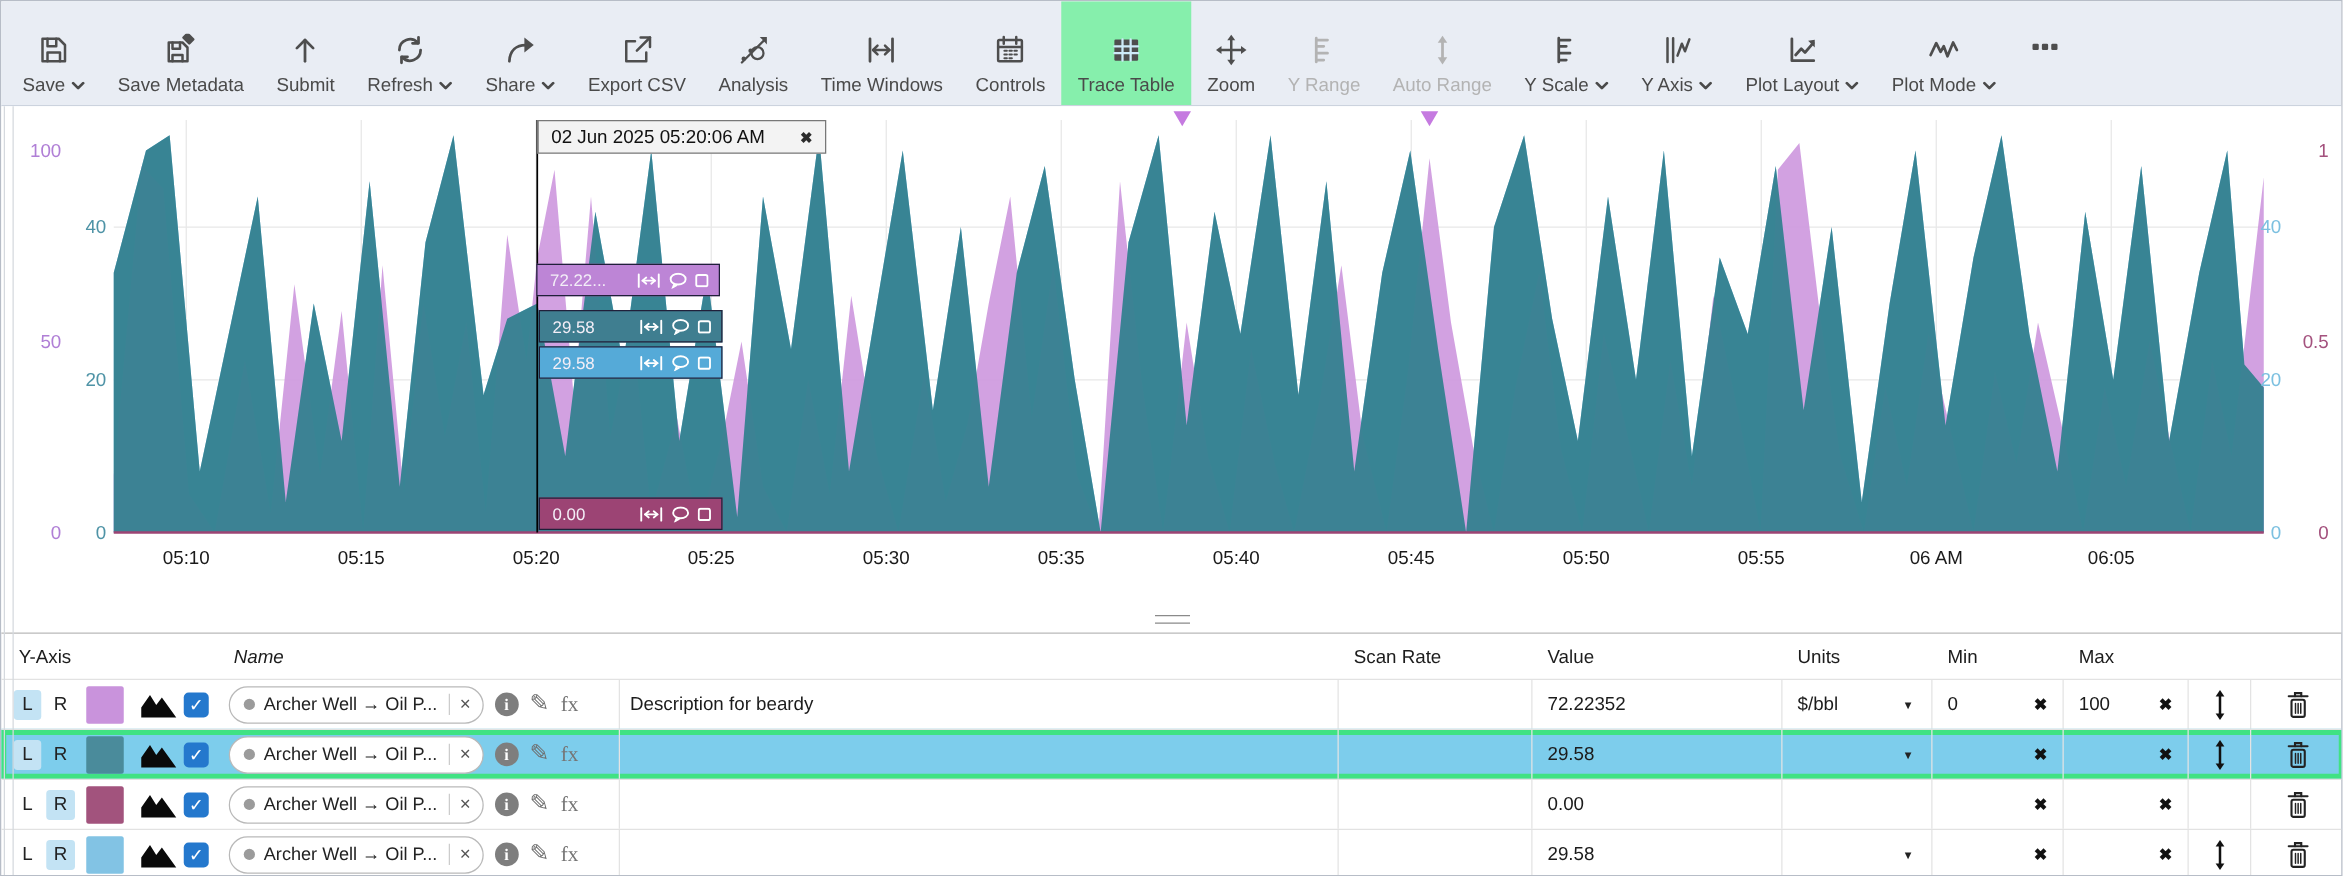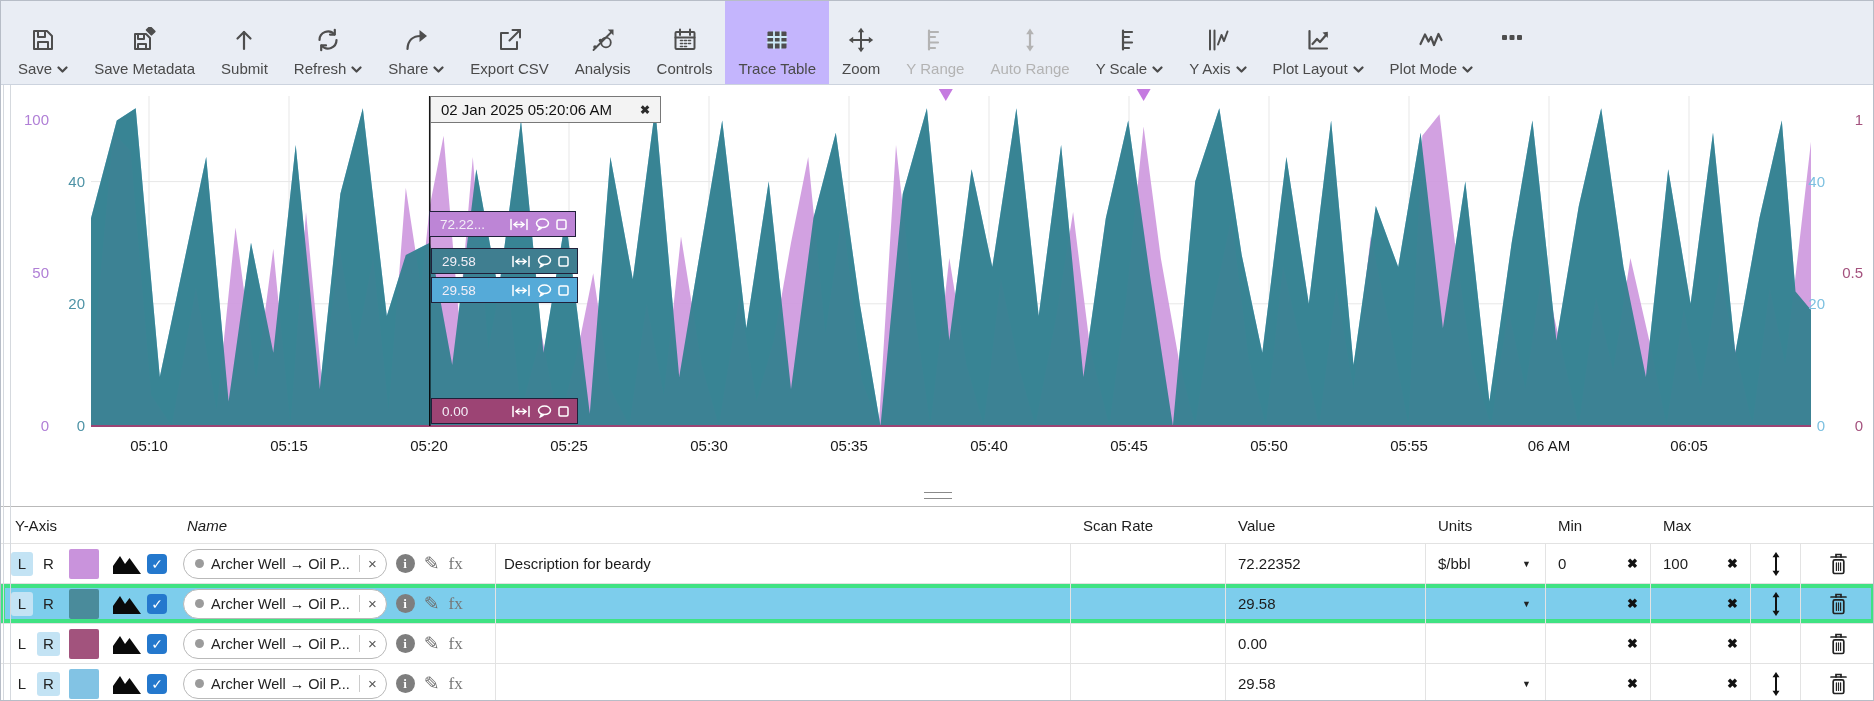--- a/index.html
+++ b/index.html
@@ -7,21 +7,21 @@
   .app { position:relative; width:1874px; height:701px; background:#fff;
          border:1px solid #b7bdc7; overflow:hidden; }
 
   
   .toolbar { display:flex; align-items:stretch; height:84px; background:#e9edf4;
              border-bottom:1px solid #ccd3de; padding-left:4px; }
   .tb-btn { display:flex; flex-direction:column; align-items:center; justify-content:flex-end;
             padding:9px 13px 7px; cursor:pointer; color:#4a4a4a; }
   .tb-btn .tb-ic { height:36px; display:flex; align-items:center; justify-content:center; }
   .tb-btn .tb-lb { font-size:15px; white-space:nowrap; display:flex; align-items:center; gap:5px; margin-top:2px; }
-  .tb-btn.active { background:#c4b5fd; }
+  .tb-btn.active { background:#86efac; }
   .tb-btn.disabled { color:#b3b3b3; cursor:default; }
   .tb-btn.icon-only { justify-content:flex-start; padding-top:18px; }
 
   
   .chart { position:relative; width:1874px; height:421px; background:#fff; }
   .chart svg.plot { position:absolute; left:0; top:0; }
   .flag { position:absolute; height:26px; width:147px; display:flex; align-items:center;
           gap:6px; padding:0 8px 0 10px; border:1.5px solid #20203a; color:#f3eef7;
           font-size:13.5px; cursor:pointer; }
   .flag .val { margin-right:auto; }
@@ -145,20 +145,30 @@
         <span class="tb-ic">
           <svg width="26" height="26" viewBox="0 0 26 26" fill="none" stroke-linecap="round" stroke-linejoin="round">
             <circle cx="5" cy="20" r="1.8" fill="#4e4e4e"></circle>
             <circle cx="10.5" cy="13.5" r="1.8" fill="#4e4e4e"></circle>
             <circle cx="16" cy="15.5" r="4.8" stroke="#4e4e4e" stroke-width="1.8"></circle>
             <path d="M3.5 23L22 4.5" stroke="#4e4e4e" stroke-width="1.8"></path>
             <polygon points="23.5 2.5,23.5 8.5,17.8 2.5" fill="#4e4e4e"></polygon>
           </svg>
         </span>
         <span class="tb-lb">Analysis</span>
+      </div>
+      <div class="tb-btn">
+        <span class="tb-ic">
+          <svg width="26" height="26" viewBox="0 0 26 26" fill="none" stroke-linecap="round" stroke-linejoin="round">
+            <path d="M4 4v18M22 4v18" stroke="#4e4e4e" stroke-width="2.2"></path>
+            <path d="M6.5 13h13" stroke="#4e4e4e" stroke-width="2"></path>
+            <path d="M10 9.5L6.5 13l3.5 3.5M16 9.5l3.5 3.5-3.5 3.5" stroke="#4e4e4e" stroke-width="2"></path>
+          </svg>
+        </span>
+        <span class="tb-lb">Time Windows</span>
       </div>
       <div class="tb-btn">
         <span class="tb-ic">
           <svg width="26" height="26" viewBox="0 0 26 26" fill="none" stroke-linecap="round" stroke-linejoin="round">
             <rect x="3.5" y="5" width="19" height="17" rx="1" stroke="#4e4e4e" stroke-width="2"></rect>
             <path d="M8 2.5V8M18 2.5V8" stroke="#4e4e4e" stroke-width="2"></path>
             <path d="M3.5 10.5h19" stroke="#4e4e4e" stroke-width="2"></path>
             <path d="M8.5 13.5h2M12.5 13.5h2M16.5 13.5h2M8.5 16.5h2M12.5 16.5h2M16.5 16.5h2M8.5 19.5h2M12.5 19.5h2" stroke="#4e4e4e" stroke-width="1.6"></path>
           </svg>
         </span>
@@ -300,21 +310,21 @@
         <text x="848" y="366" text-anchor="middle" font-size="15" fill="#1a1a1a" font-family="Liberation Sans, sans-serif">05:35</text>
         <text x="988" y="366" text-anchor="middle" font-size="15" fill="#1a1a1a" font-family="Liberation Sans, sans-serif">05:40</text>
         <text x="1128" y="366" text-anchor="middle" font-size="15" fill="#1a1a1a" font-family="Liberation Sans, sans-serif">05:45</text>
         <text x="1268" y="366" text-anchor="middle" font-size="15" fill="#1a1a1a" font-family="Liberation Sans, sans-serif">05:50</text>
         <text x="1408" y="366" text-anchor="middle" font-size="15" fill="#1a1a1a" font-family="Liberation Sans, sans-serif">05:55</text>
         <text x="1548" y="366" text-anchor="middle" font-size="15" fill="#1a1a1a" font-family="Liberation Sans, sans-serif">06 AM</text>
         <text x="1688" y="366" text-anchor="middle" font-size="15" fill="#1a1a1a" font-family="Liberation Sans, sans-serif">06:05</text>
       </svg>
     <div id="flags">
         <div class="ts-flag" style="left: 429px; top: 11px;">
-          <span>02 Jan 2025 05:20:06 AM</span>
+          <span>02 Jun 2025 05:20:06 AM</span>
           <span class="x">✖</span>
         </div>
         <div class="flag" style="left: 428px; top: 126px; background: rgb(189, 133, 214);">
           <span class="val">72.22...</span>
  <svg width="20" height="13" viewBox="0 0 20 13" fill="none" stroke="#fff" stroke-width="1.5" stroke-linecap="round" stroke-linejoin="round">
             <path d="M2 1.5v10M18 1.5v10M5 6.5h10"></path>
             <path d="M8 4L5 6.5 8 9M12 4l3 2.5L12 9"></path>
           </svg>
  <svg width="15" height="13" viewBox="0 0 15 13" fill="none" stroke="#fff" stroke-width="1.5">
             <ellipse cx="7.5" cy="5.3" rx="6" ry="4.3"></ellipse>

